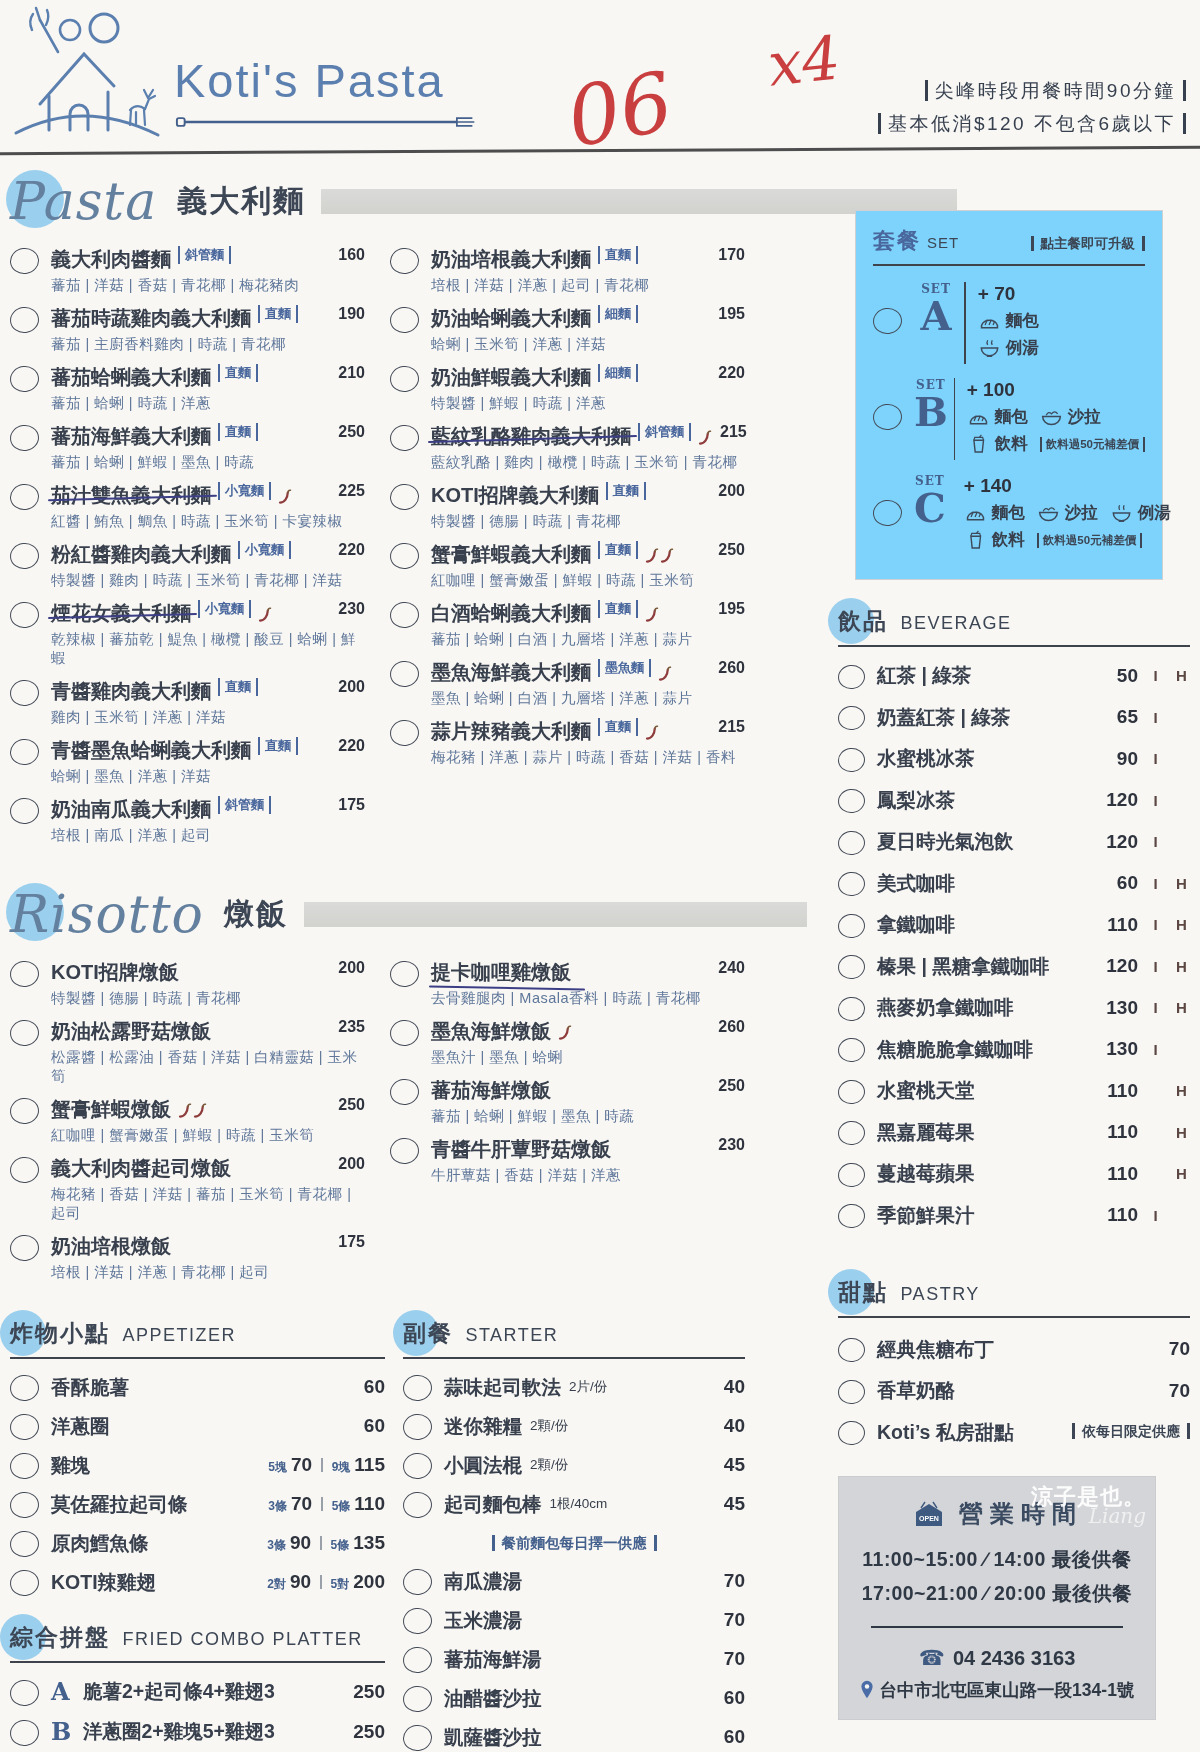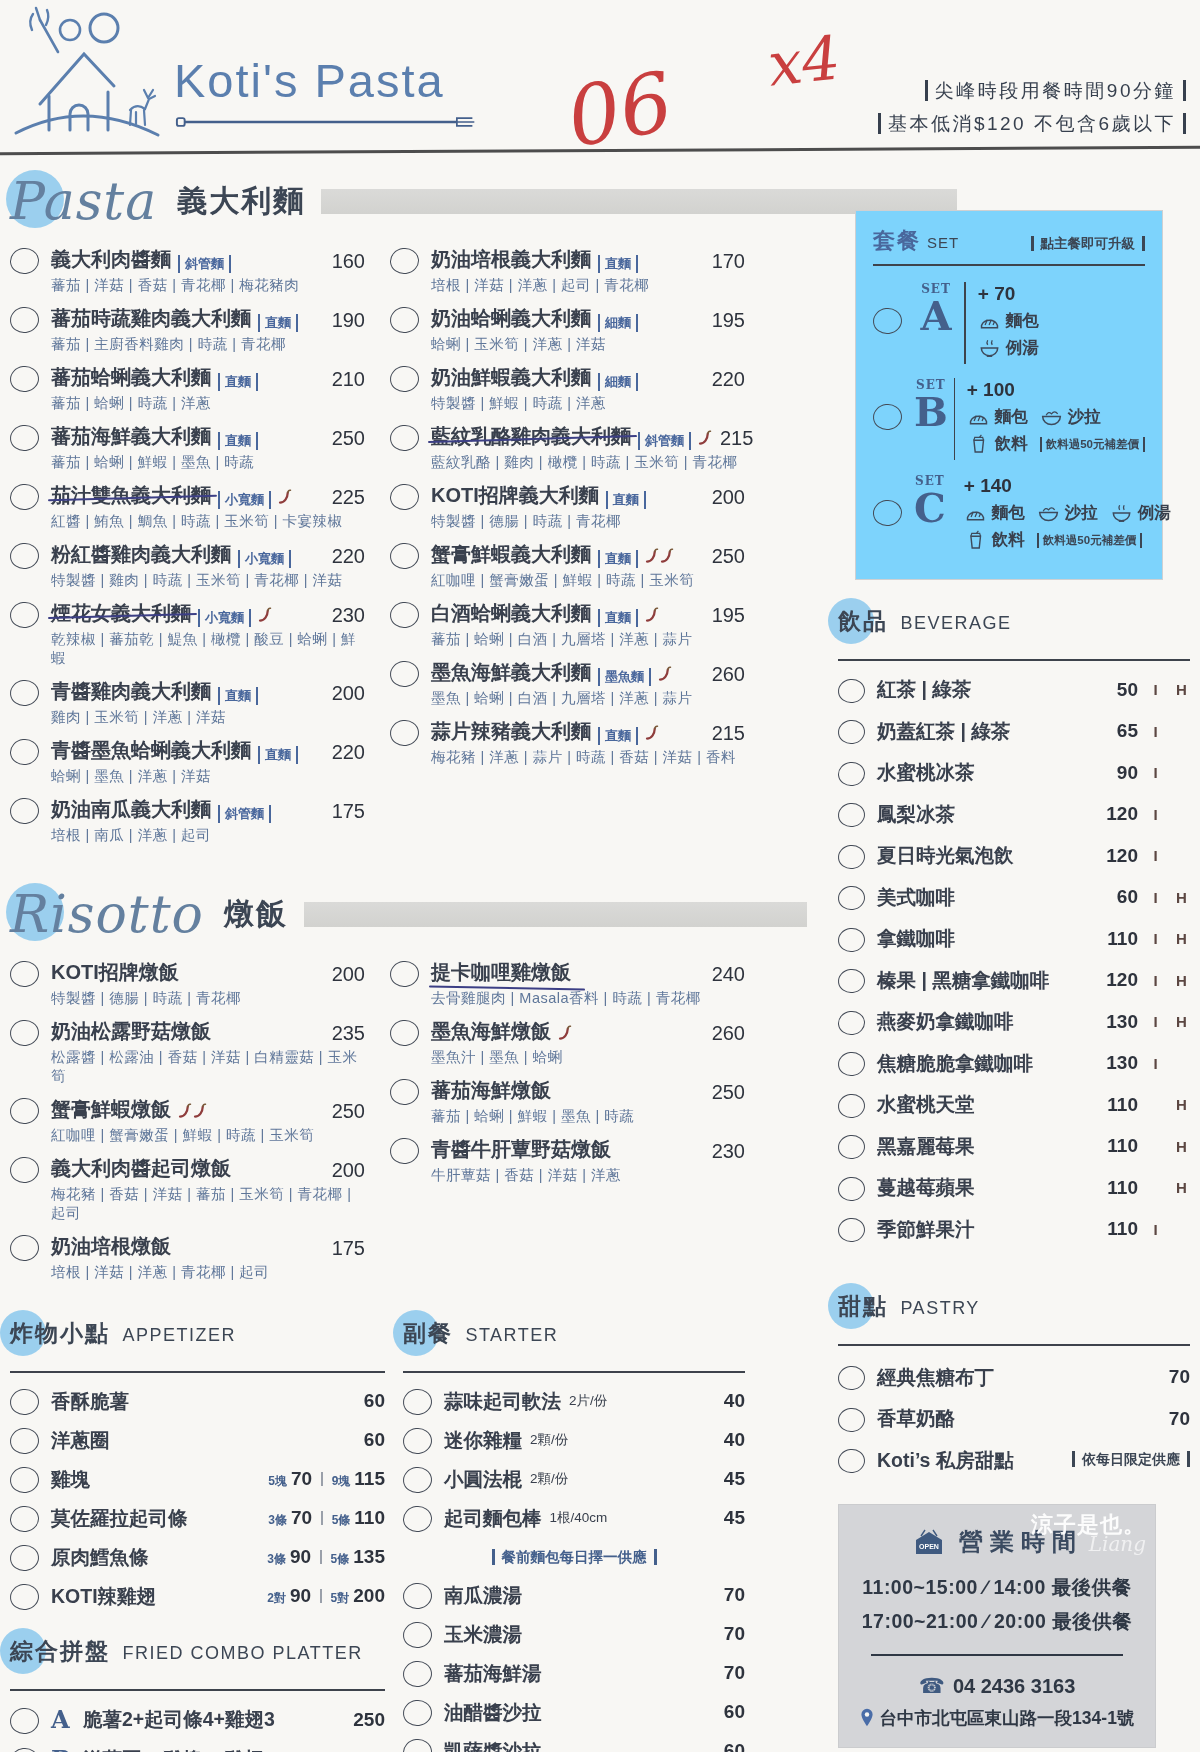--- a/index.html
+++ b/index.html
@@ -31,35 +31,35 @@
   .bar-pasta{margin-right:-212px;}
   .bar-risotto{margin-right:-62px;}
 
   
   .main{position:absolute;left:10px;top:168px;width:735px;}
   .two-col{display:flex;gap:25px;}
   .col{width:355px;}
   .dish{display:flex;margin-bottom:10px;}
   .circ{flex:0 0 auto;width:27px;height:24px;border:1.7px solid #434a56;border-radius:50%;transform:rotate(-7deg);margin-right:12px;margin-top:2px;background:transparent;}
   .dish-body{flex:1;min-width:0;}
-  .dish-head{display:flex;align-items:flex-end;}
+  .dish-head{display:flex;align-items:flex-start;}
   .nm{font-size:20px;font-weight:600;color:#39404d;white-space:nowrap;}
   .ntype{font-size:13px;font-weight:700;color:#49679c;border-left:2.5px solid #49679c;border-right:2.5px solid #49679c;padding:0 5px;margin-left:7px;white-space:nowrap;}
   .chilis{margin-left:6px;align-self:center;}
   .chili{width:15px;height:17px;display:inline-block;vertical-align:middle;}
-  .price{margin-left:auto;font-size:20px;font-weight:400;color:#2e333d;padding-left:8px;}
+  .price{margin-left:auto;font-size:16px;font-weight:700;color:#2e333d;padding-left:8px;}
   .ing{font-size:14.5px;color:#5e7699;margin-top:3px;letter-spacing:.5px;}
   .struck{position:relative;}
   .struck::after{content:"";position:absolute;left:-3px;right:-6px;top:54%;height:2.3px;background:#3c3f85;transform:rotate(-1.6deg);border-radius:2px;}
   .penline{position:relative;}
   .penline::after{content:"";position:absolute;left:-2px;right:-14px;bottom:-3px;height:2.3px;background:#3c3f85;transform:rotate(1.2deg);border-radius:2px;}
   .sec{margin-bottom:26px;}
 
   
-  .small-head{position:relative;border-bottom:2.2px solid #3e434c;padding-bottom:22px;margin-bottom:14px;}
+  .small-head{position:relative;border-bottom:2.2px solid #3e434c;padding-bottom:8px;margin-bottom:14px;}
   .sbub{position:absolute;left:-10px;top:-8px;width:46px;height:46px;border-radius:50%;background:#8bc8ec;opacity:.85;}
   .sh-zh{position:relative;font-size:23px;font-weight:700;color:#3c4654;letter-spacing:2px;}
   .sh-en{position:relative;font-size:18px;color:#3c4654;letter-spacing:1.5px;margin-left:8px;}
 
   
   .bottom-row{display:flex;gap:18px;margin-top:8px;}
   .bcolA{width:375px;}
   .bcolB{width:342px;}
   .srow{display:flex;align-items:center;margin-bottom:11px;}
   .srow .nm{font-size:19.5px;}

